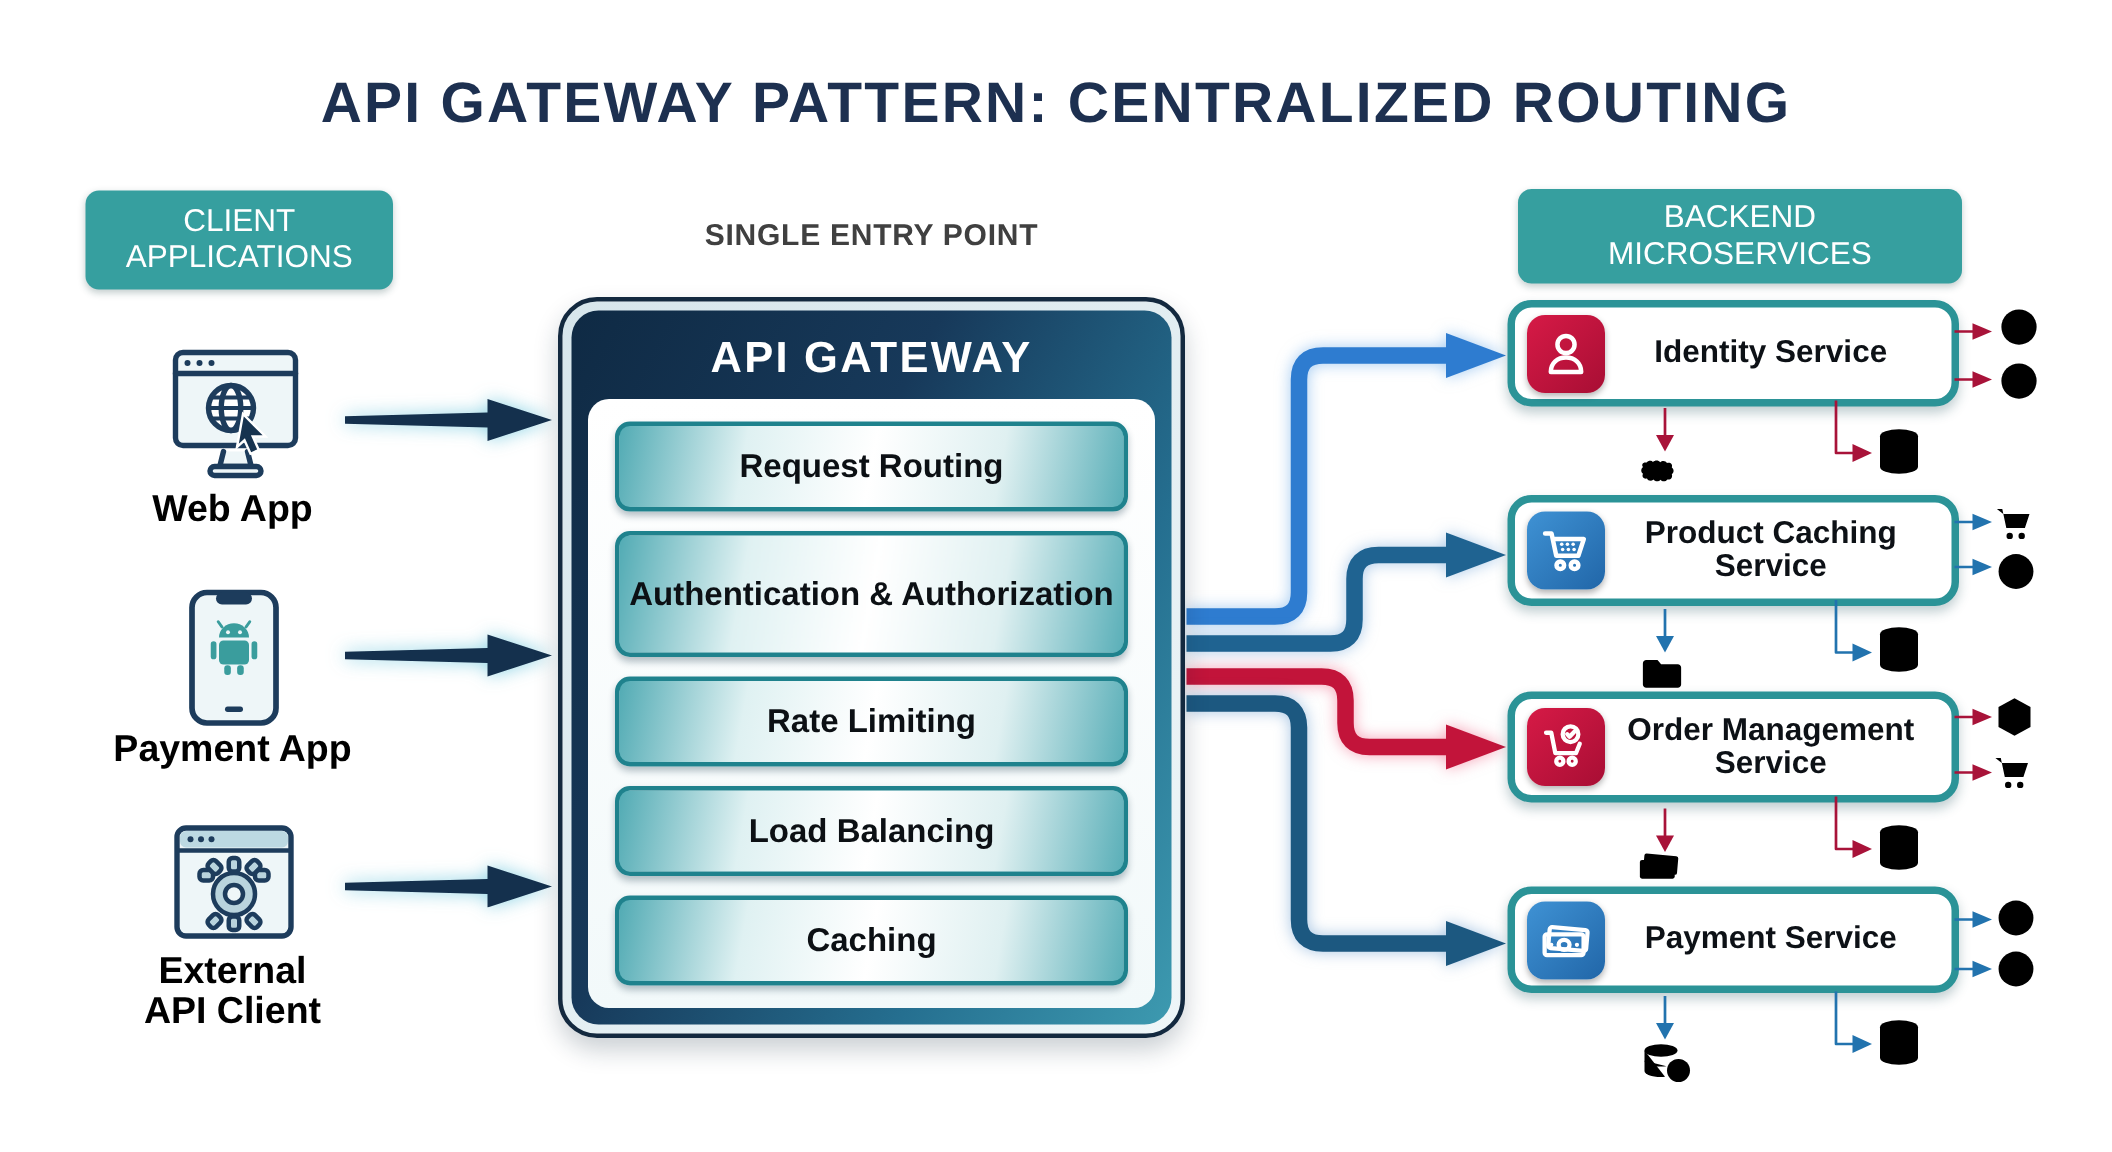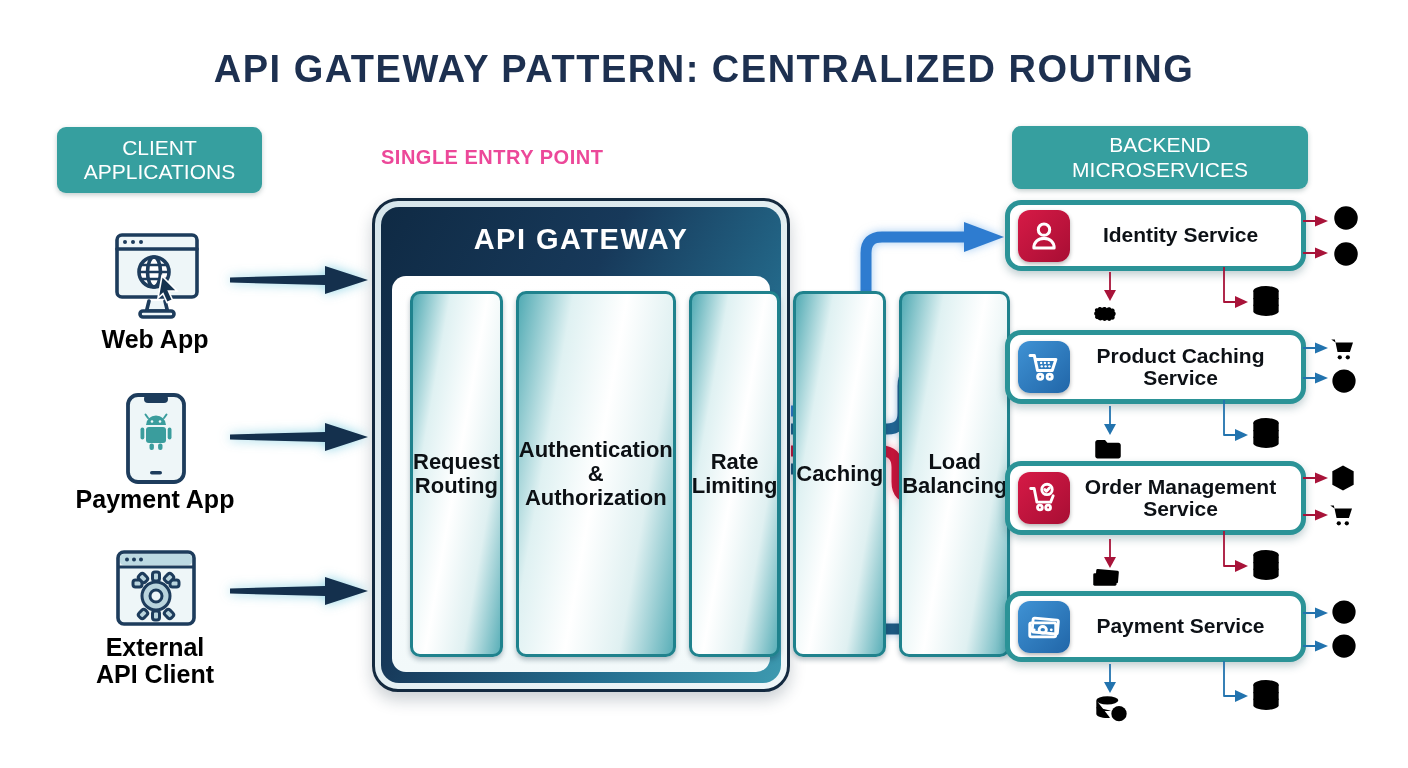--- a/index.html
+++ b/index.html
@@ -9,38 +9,38 @@
 
   .title{position:absolute;top:48px;left:0;right:0;text-align:center;
          font-size:38px;font-weight:800;color:#1d3050;letter-spacing:1.5px;}
 
   .teal-badge{position:absolute;background:#369f9f;color:#fff;font-weight:400;text-align:center;
               border-radius:9px;display:flex;align-items:center;justify-content:center;
               line-height:1.15;box-shadow:0 2px 5px rgba(20,60,60,.25);white-space:pre-line;}
   .client-header{left:57px;top:127px;width:205px;height:66px;font-size:21px;}
   .backend-header{left:1012px;top:126px;width:296px;height:63px;font-size:21px;}
 
-  .entry-label{position:absolute;left:381px;top:146px;width:400px;text-align:left;
-               font-size:20px;font-weight:800;color:#ec4899;letter-spacing:.5px;}
+  .entry-label{position:absolute;left:381px;top:146px;width:400px;text-align:center;
+               font-size:20px;font-weight:800;color:#404040;letter-spacing:.5px;}
 
   .client-label{position:absolute;text-align:center;font-size:25px;font-weight:800;color:#000000;
                 width:220px;left:45px;line-height:1.08;white-space:pre-line;}
 
   
   .gw-outer{position:absolute;left:372px;top:198px;width:418px;height:494px;box-sizing:border-box;
             border:3px solid #13293f;border-radius:26px;padding:6px;
             background:linear-gradient(135deg,#d7e6ec,#eef6f8);
             box-shadow:0 8px 16px rgba(20,40,60,.22);}
   .gw-frame{height:100%;box-sizing:border-box;border-radius:18px;padding:8px 11px 11px;
             background:linear-gradient(118deg,#0f2a44 0%,#17395a 38%,#256f90 72%,#3d9ab0 100%);
             display:flex;flex-direction:column;}
   .gw-title{flex:0 0 auto;text-align:center;color:#fff;font-size:29px;font-weight:800;
-            letter-spacing:1.5px;padding:8px 0 20px;}
+            letter-spacing:1.5px;padding:8px 0 10px;}
   .gw-panel{flex:1;background:linear-gradient(180deg,#ffffff,#f2f9fa);border-radius:14px;
-            padding:15px 18px;display:flex;gap:13px;box-sizing:border-box;}
+            padding:15px 18px;display:flex;flex-direction:column;gap:13px;box-sizing:border-box;}
   .pill{flex:1;border:3px solid #1f828d;border-radius:10px;display:flex;align-items:center;
         justify-content:center;text-align:center;font-size:22px;font-weight:800;color:#0c1014;
         line-height:1.08;box-shadow:0 3px 5px rgba(15,50,70,.3);
         background:linear-gradient(100deg,#52abb4 0%,#dff1f2 25%,#ffffff 50%,#dff0f1 75%,#5aafb8 100%);}
   .pill.tall{flex:1.45;}
 
   
   .service{position:absolute;left:1005px;width:301px;box-sizing:border-box;background:#fff;
            border:5px solid #2b9397;border-radius:16px;display:flex;align-items:center;
            padding:7px 10px 7px 8px;box-shadow:0 4px 8px rgba(30,80,90,.28);}
@@ -219,22 +219,22 @@
   <div class="client-label" style="top:634px">External
 API Client</div>
 
   <div class="gw-outer">
     <div class="gw-frame">
       <div class="gw-title">API GATEWAY</div>
       <div class="gw-panel">
         <div class="pill">Request Routing</div>
         <div class="pill tall">Authentication &amp; Authorization</div>
         <div class="pill">Rate Limiting</div>
+        <div class="pill">Load Balancing</div>
         <div class="pill">Caching</div>
-        <div class="pill">Load Balancing</div>
       </div>
     </div>
   </div>
 
   <div class="service" style="top:200px;height:71px">
     <div class="svc-icon red">
       <svg width="38" height="38" viewBox="0 0 24 24" fill="none" stroke="#ffffff" stroke-width="1.9" stroke-linecap="round" stroke-linejoin="round">
         <circle cx="12" cy="8" r="3.6"></circle>
         <path d="M5.6,19.6 C5.6,15.8 8.4,13.5 12,13.5 C15.6,13.5 18.4,15.8 18.4,19.6 Z"></path>
       </svg>

